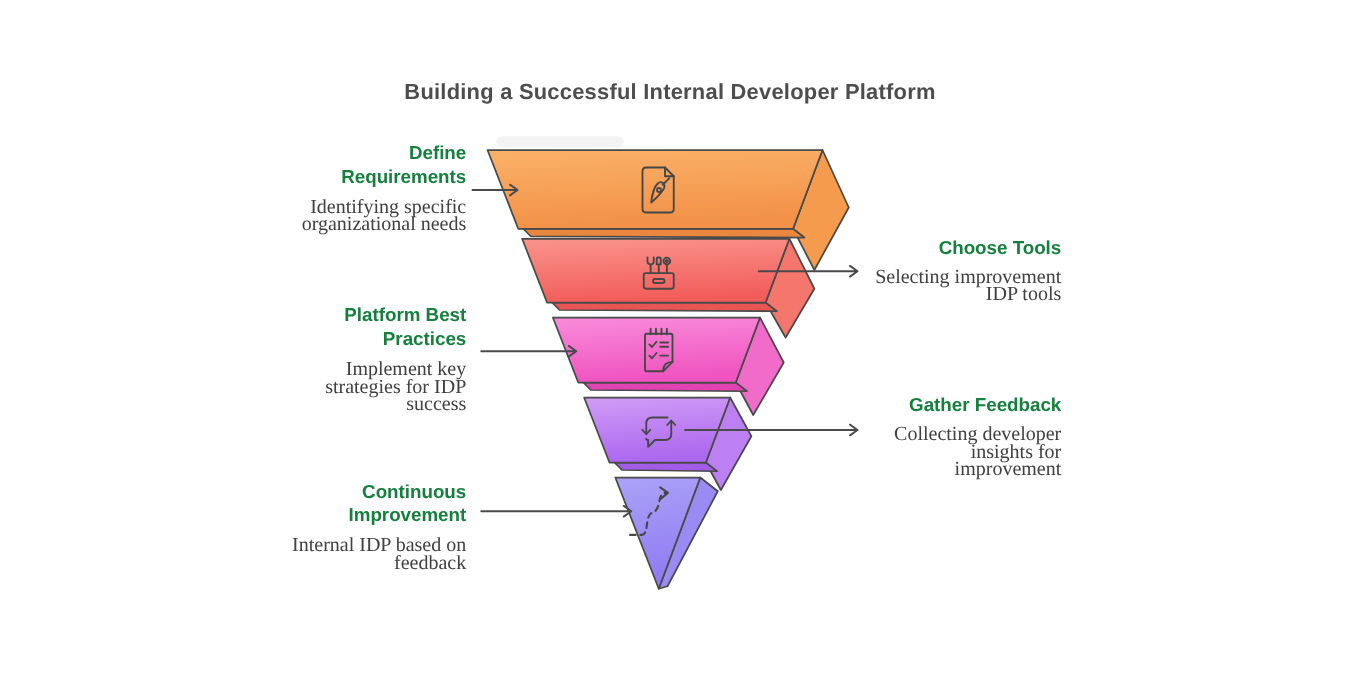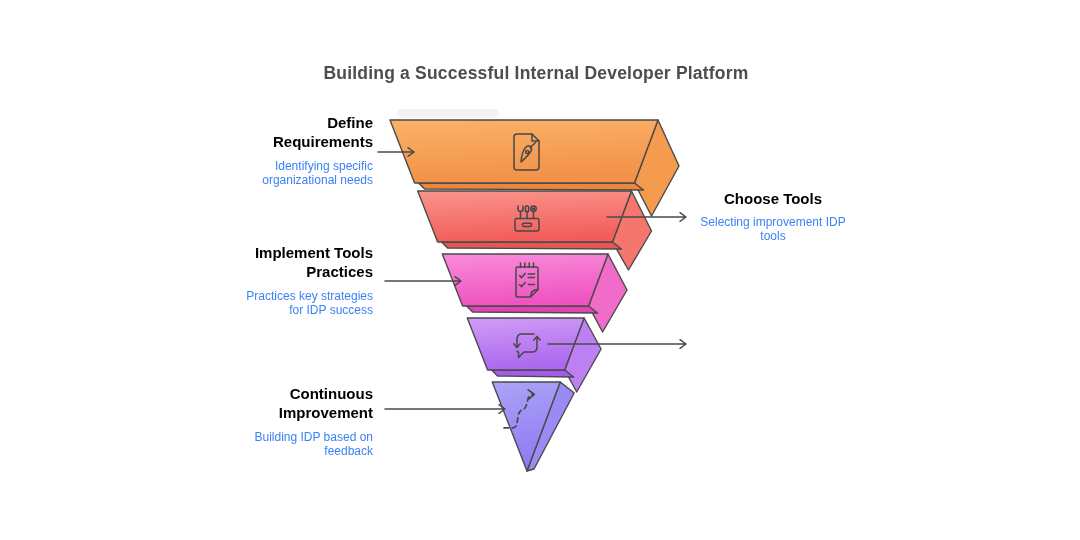--- a/index.html
+++ b/index.html
@@ -6,24 +6,24 @@
   .canvas{
     position:relative;width:1080px;height:540px;background:#ffffff;overflow:hidden;
     font-family:"Liberation Sans","DejaVu Sans",sans-serif;
   }
   .page-title{
     position:absolute;top:63px;left:0;width:1072px;text-align:center;
     font-size:17.5px;font-weight:700;letter-spacing:.2px;color:#4d4d4d;
   }
   #funnel-svg{position:absolute;left:0;top:0;}
   .stage-label{position:absolute;}
-  .stage-label .stage-title{font-size:15px;font-weight:700;color:#000000;line-height:19px;}
-  .stage-label .stage-desc{font-size:12px;font-weight:400;color:#3b82f6;line-height:14px;margin-top:8px;}
+  .stage-label .stage-title{font-size:15px;font-weight:700;color:#15803d;line-height:19px;}
+  .stage-label .stage-desc{font-size:16px;font-weight:400;color:#404040;line-height:14px;margin-top:8px;font-family:Liberation Serif, serif;}
   .stage-label.left{text-align:right;width:140px;}
-  .stage-label.right{text-align:center;width:152px;}
+  .stage-label.right{text-align:right;width:152px;}
   #label-0{left:233px;top:113px;}
   #label-1{left:697px;top:189px;}
   #label-2{left:233px;top:243px;}
   #label-3{left:697px;top:315px;}
   #label-4{left:233px;top:384px;}
   #label-1 .stage-desc,#label-3 .stage-desc{margin-top:7px;}
 </style>
 </head>
 <body>
 
@@ -128,20 +128,24 @@
 
   <div class="stage-label left" id="label-0">
     <div class="stage-title">Define Requirements</div>
     <div class="stage-desc">Identifying specific organizational needs</div>
   </div>
   <div class="stage-label right" id="label-1">
     <div class="stage-title">Choose Tools</div>
     <div class="stage-desc">Selecting improvement IDP tools</div>
   </div>
   <div class="stage-label left" id="label-2">
-    <div class="stage-title">Implement Tools Practices</div>
-    <div class="stage-desc">Practices key strategies for IDP success</div>
+    <div class="stage-title">Platform Best Practices</div>
+    <div class="stage-desc">Implement key strategies for IDP success</div>
+  </div>
+  <div class="stage-label right" id="label-3">
+    <div class="stage-title">Gather Feedback</div>
+    <div class="stage-desc">Collecting developer insights for improvement</div>
   </div>
   <div class="stage-label left" id="label-4">
     <div class="stage-title">Continuous Improvement</div>
-    <div class="stage-desc">Building IDP based on feedback</div>
+    <div class="stage-desc">Internal IDP based on feedback</div>
   </div>
 </div>
 
 </body></html>

